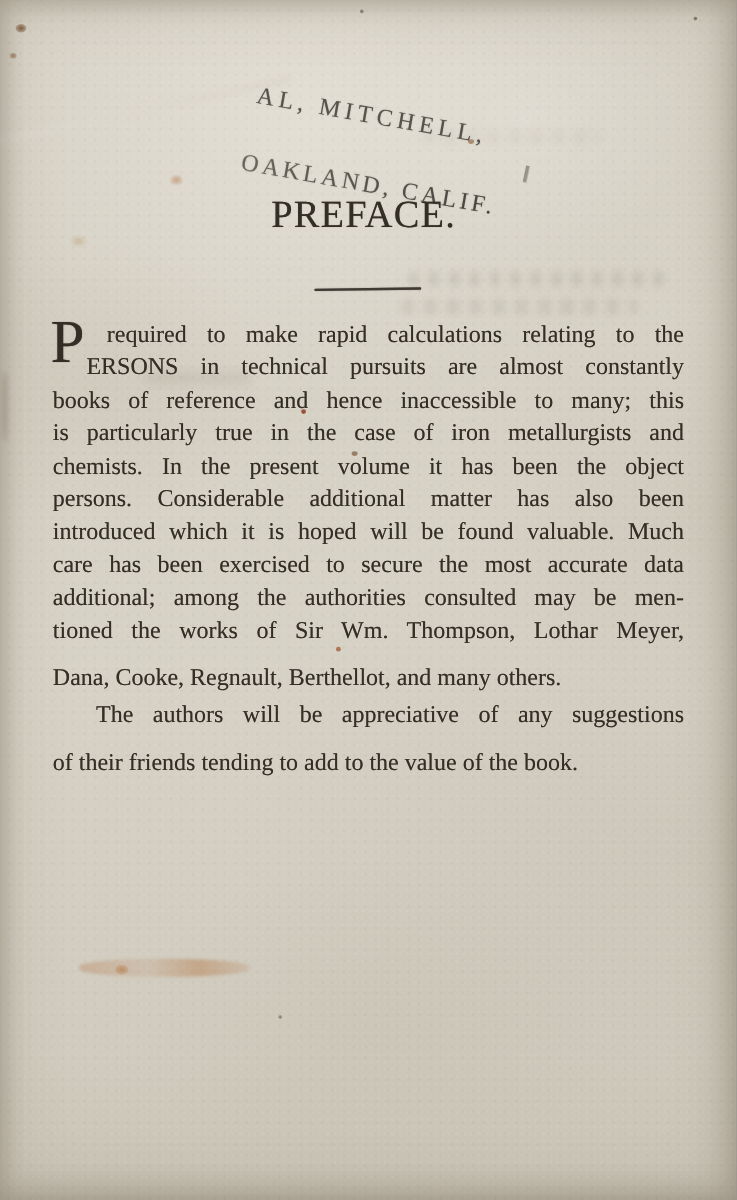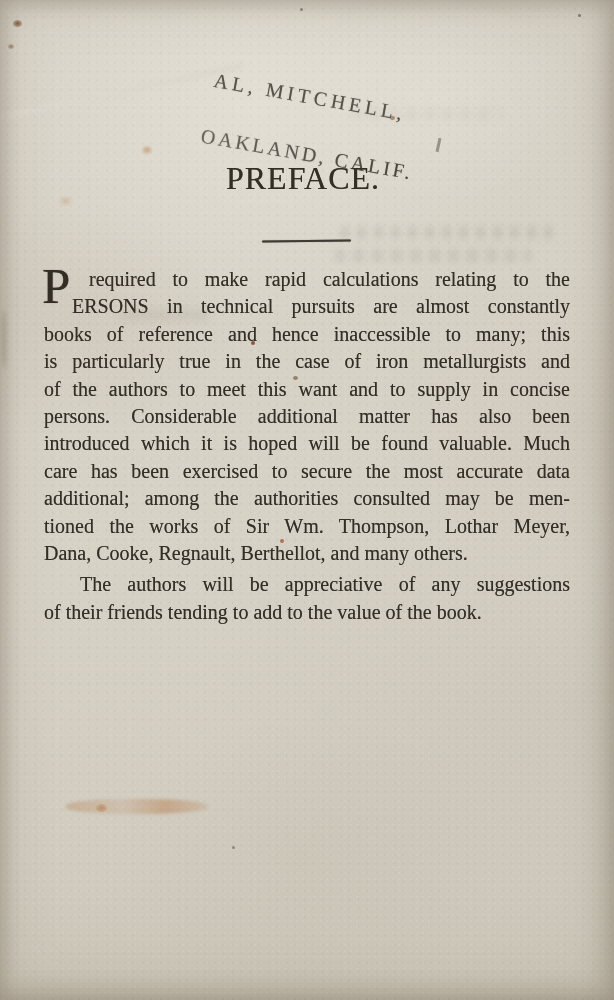--- a/index.html
+++ b/index.html
@@ -85,21 +85,21 @@
     color: var(--ink, #2e2a23); text-shadow: 0 0 0.8px rgba(46,42,35,0.7);
   }
   .tline {
     height: 27.4px; line-height: 27.4px;
     text-align: justify; text-align-last: justify;
     white-space: nowrap;
   }
   .para1 .tline.line-0 { padding-left: 28px; }
   .para1 .tline.line-1 { padding-left: 45px; }
   .para1 .tline:last-child,
-  .para2 .tline:last-child { text-align: left; text-align-last: left; white-space: normal; }
+  .para2 .tline:last-child { text-align: left; text-align-last: left; white-space: normal; margin-top: 12px; }
   .para2 { margin-top: 4px; }
   .para2 .tline.line-0 { text-indent: 36px; }
 
   
   .ghost { position: absolute; border-radius: 6px; pointer-events: none; }
   .ghost-1 { left: 340px; top: 226px; width: 215px; height: 13px;
     background: repeating-linear-gradient(90deg, rgba(118,113,102,0.28) 0 9px, transparent 9px 17px);
     filter: blur(3px); opacity: 0.55; }
   .ghost-2 { left: 334px; top: 249px; width: 198px; height: 13px;
     background: repeating-linear-gradient(90deg, rgba(118,113,102,0.26) 0 11px, transparent 11px 19px);
@@ -151,21 +151,21 @@
   <div class="rule"></div>
 
   <div class="body-text">
     <div class="para1">
       <span class="dropcap">P</span>
       <div class="lines">
           <div class="tline line-1">required to make rapid calculations relating to the</div>
           <div class="tline line-0">ERSONS in technical pursuits are almost constantly</div>
           <div class="tline line-4">books of reference and hence inaccessible to many; this</div>
           <div class="tline line-5">is particularly true in the case of iron metallurgists and</div>
-          <div class="tline line-7">of the authors to meet this want and to supply in concise</div>
+          <div class="tline line-6">chemists. In the present volume it has been the object</div>
           <div class="tline line-9">persons. Considerable additional matter has also been</div>
           <div class="tline line-10">introduced which it is hoped will be found valuable. Much</div>
           <div class="tline line-11">care has been exercised to secure the most accurate data</div>
           <div class="tline line-12">additional; among the authorities consulted may be men-</div>
           <div class="tline line-13">tioned the works of Sir Wm. Thompson, Lothar Meyer,</div>
           <div class="tline line-14">Dana, Cooke, Regnault, Berthellot, and many others.</div>
         </div>
     </div>
     <div class="para2">
       <div class="lines">

